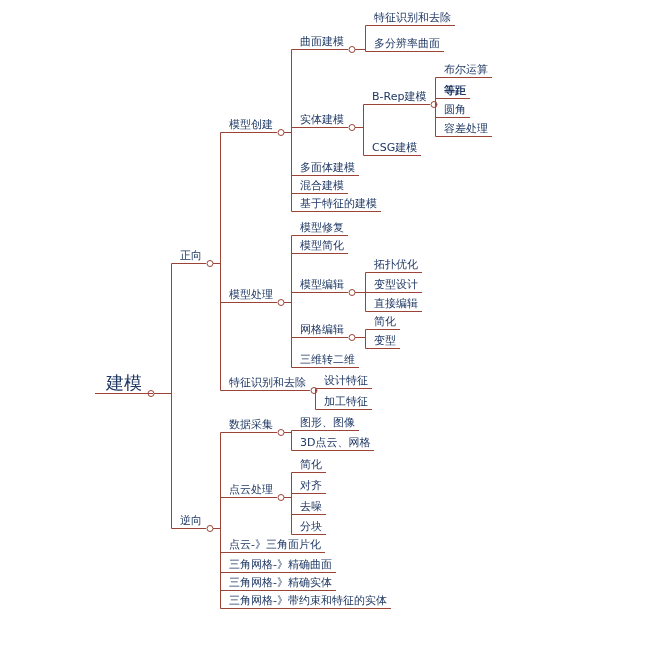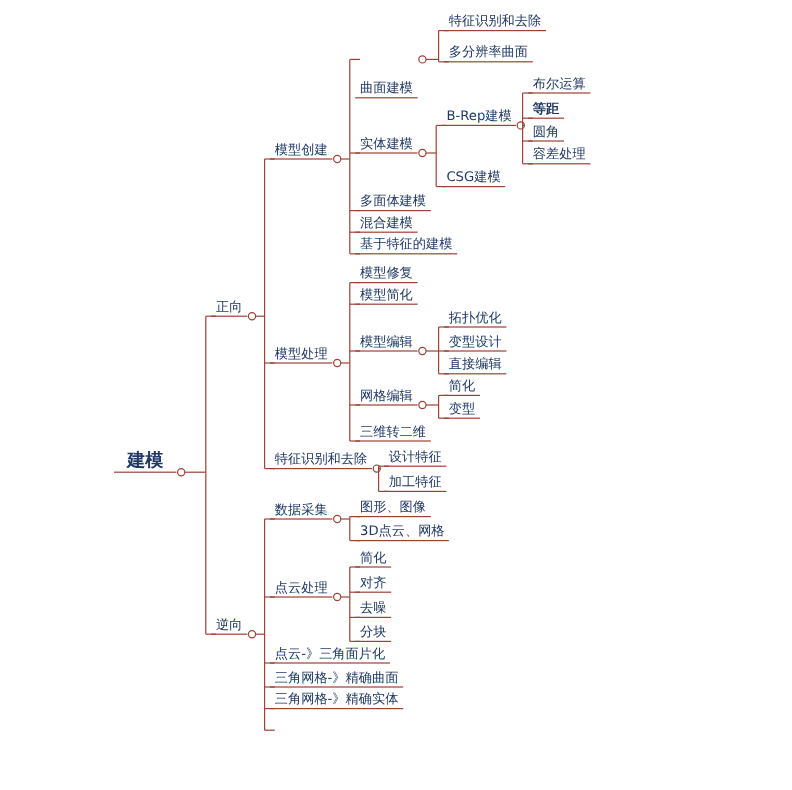--- a/index.html
+++ b/index.html
@@ -18,22 +18,22 @@
     position: absolute;
     transform: translateY(-100%);
     white-space: nowrap;
     font-size: 11px;
     line-height: 15px;
     color: var(--text, #1F3864);
     padding: 0 4px;
     border-bottom: 1px solid var(--line, #9C4338);
   }
   .node.root {
-    font-size: 15px;
-    font-weight: bold;
+    font-size: 18px;
+    font-weight: normal;
     line-height: 20px;
     padding: 0 11px;
   }
   #caption {
     position: absolute;
     left: 0;
     right: 0;
     top: 630px;
     text-align: center;
     font-size: 12.5px;
@@ -125,21 +125,21 @@
       <line x1="291.5" y1="472.5" x2="291.5" y2="534.5" stroke="#9C4338" stroke-width="1"></line>
       <line x1="291.5" y1="472.5" x2="300" y2="472.5" stroke="#9C4338" stroke-width="1"></line>
       <line x1="291.5" y1="493.5" x2="300" y2="493.5" stroke="#9C4338" stroke-width="1"></line>
       <line x1="291.5" y1="514.5" x2="300" y2="514.5" stroke="#9C4338" stroke-width="1"></line>
       <line x1="291.5" y1="534.5" x2="300" y2="534.5" stroke="#9C4338" stroke-width="1"></line>
     </svg>
   <div id="nodes">
       <div class="node root" style="left: 95px; top: 394px;">建模</div>
       <div class="node" style="left: 176px; top: 264px;">正向</div>
       <div class="node" style="left: 225px; top: 133px;">模型创建</div>
-      <div class="node" style="left: 296px; top: 50px; margin-top: 32px;">曲面建模</div>
+      <div class="node" style="left: 296px; top: 50px;">曲面建模</div>
       <div class="node" style="left: 370px; top: 26px;">特征识别和去除</div>
       <div class="node" style="left: 370px; top: 52px;">多分辨率曲面</div>
       <div class="node" style="left: 296px; top: 128px;">实体建模</div>
       <div class="node" style="left: 368px; top: 105px;">B-Rep建模</div>
       <div class="node" style="left: 440px; top: 78px;">布尔运算</div>
       <div class="node" style="left: 440px; top: 99px; font-weight: bold;">等距</div>
       <div class="node" style="left: 440px; top: 118px;">圆角</div>
       <div class="node" style="left: 440px; top: 137px;">容差处理</div>
       <div class="node" style="left: 368px; top: 156px;">CSG建模</div>
       <div class="node" style="left: 296px; top: 176px;">多面体建模</div>
@@ -164,14 +164,15 @@
       <div class="node" style="left: 296px; top: 431px;">图形、图像</div>
       <div class="node" style="left: 296px; top: 451px;">3D点云、网格</div>
       <div class="node" style="left: 225px; top: 498px;">点云处理</div>
       <div class="node" style="left: 296px; top: 473px;">简化</div>
       <div class="node" style="left: 296px; top: 494px;">对齐</div>
       <div class="node" style="left: 296px; top: 515px;">去噪</div>
       <div class="node" style="left: 296px; top: 535px;">分块</div>
       <div class="node" style="left: 225px; top: 553px;">点云-》三角面片化</div>
       <div class="node" style="left: 225px; top: 591px;">三角网格-》精确实体</div>
       <div class="node" style="left: 225px; top: 573px;">三角网格-》精确曲面</div>
+      <div class="node" style="left: 225px; top: 609px;">三角网格-》带约束和特征的实体</div>
     </div>
 </div>
 
 </body></html>

